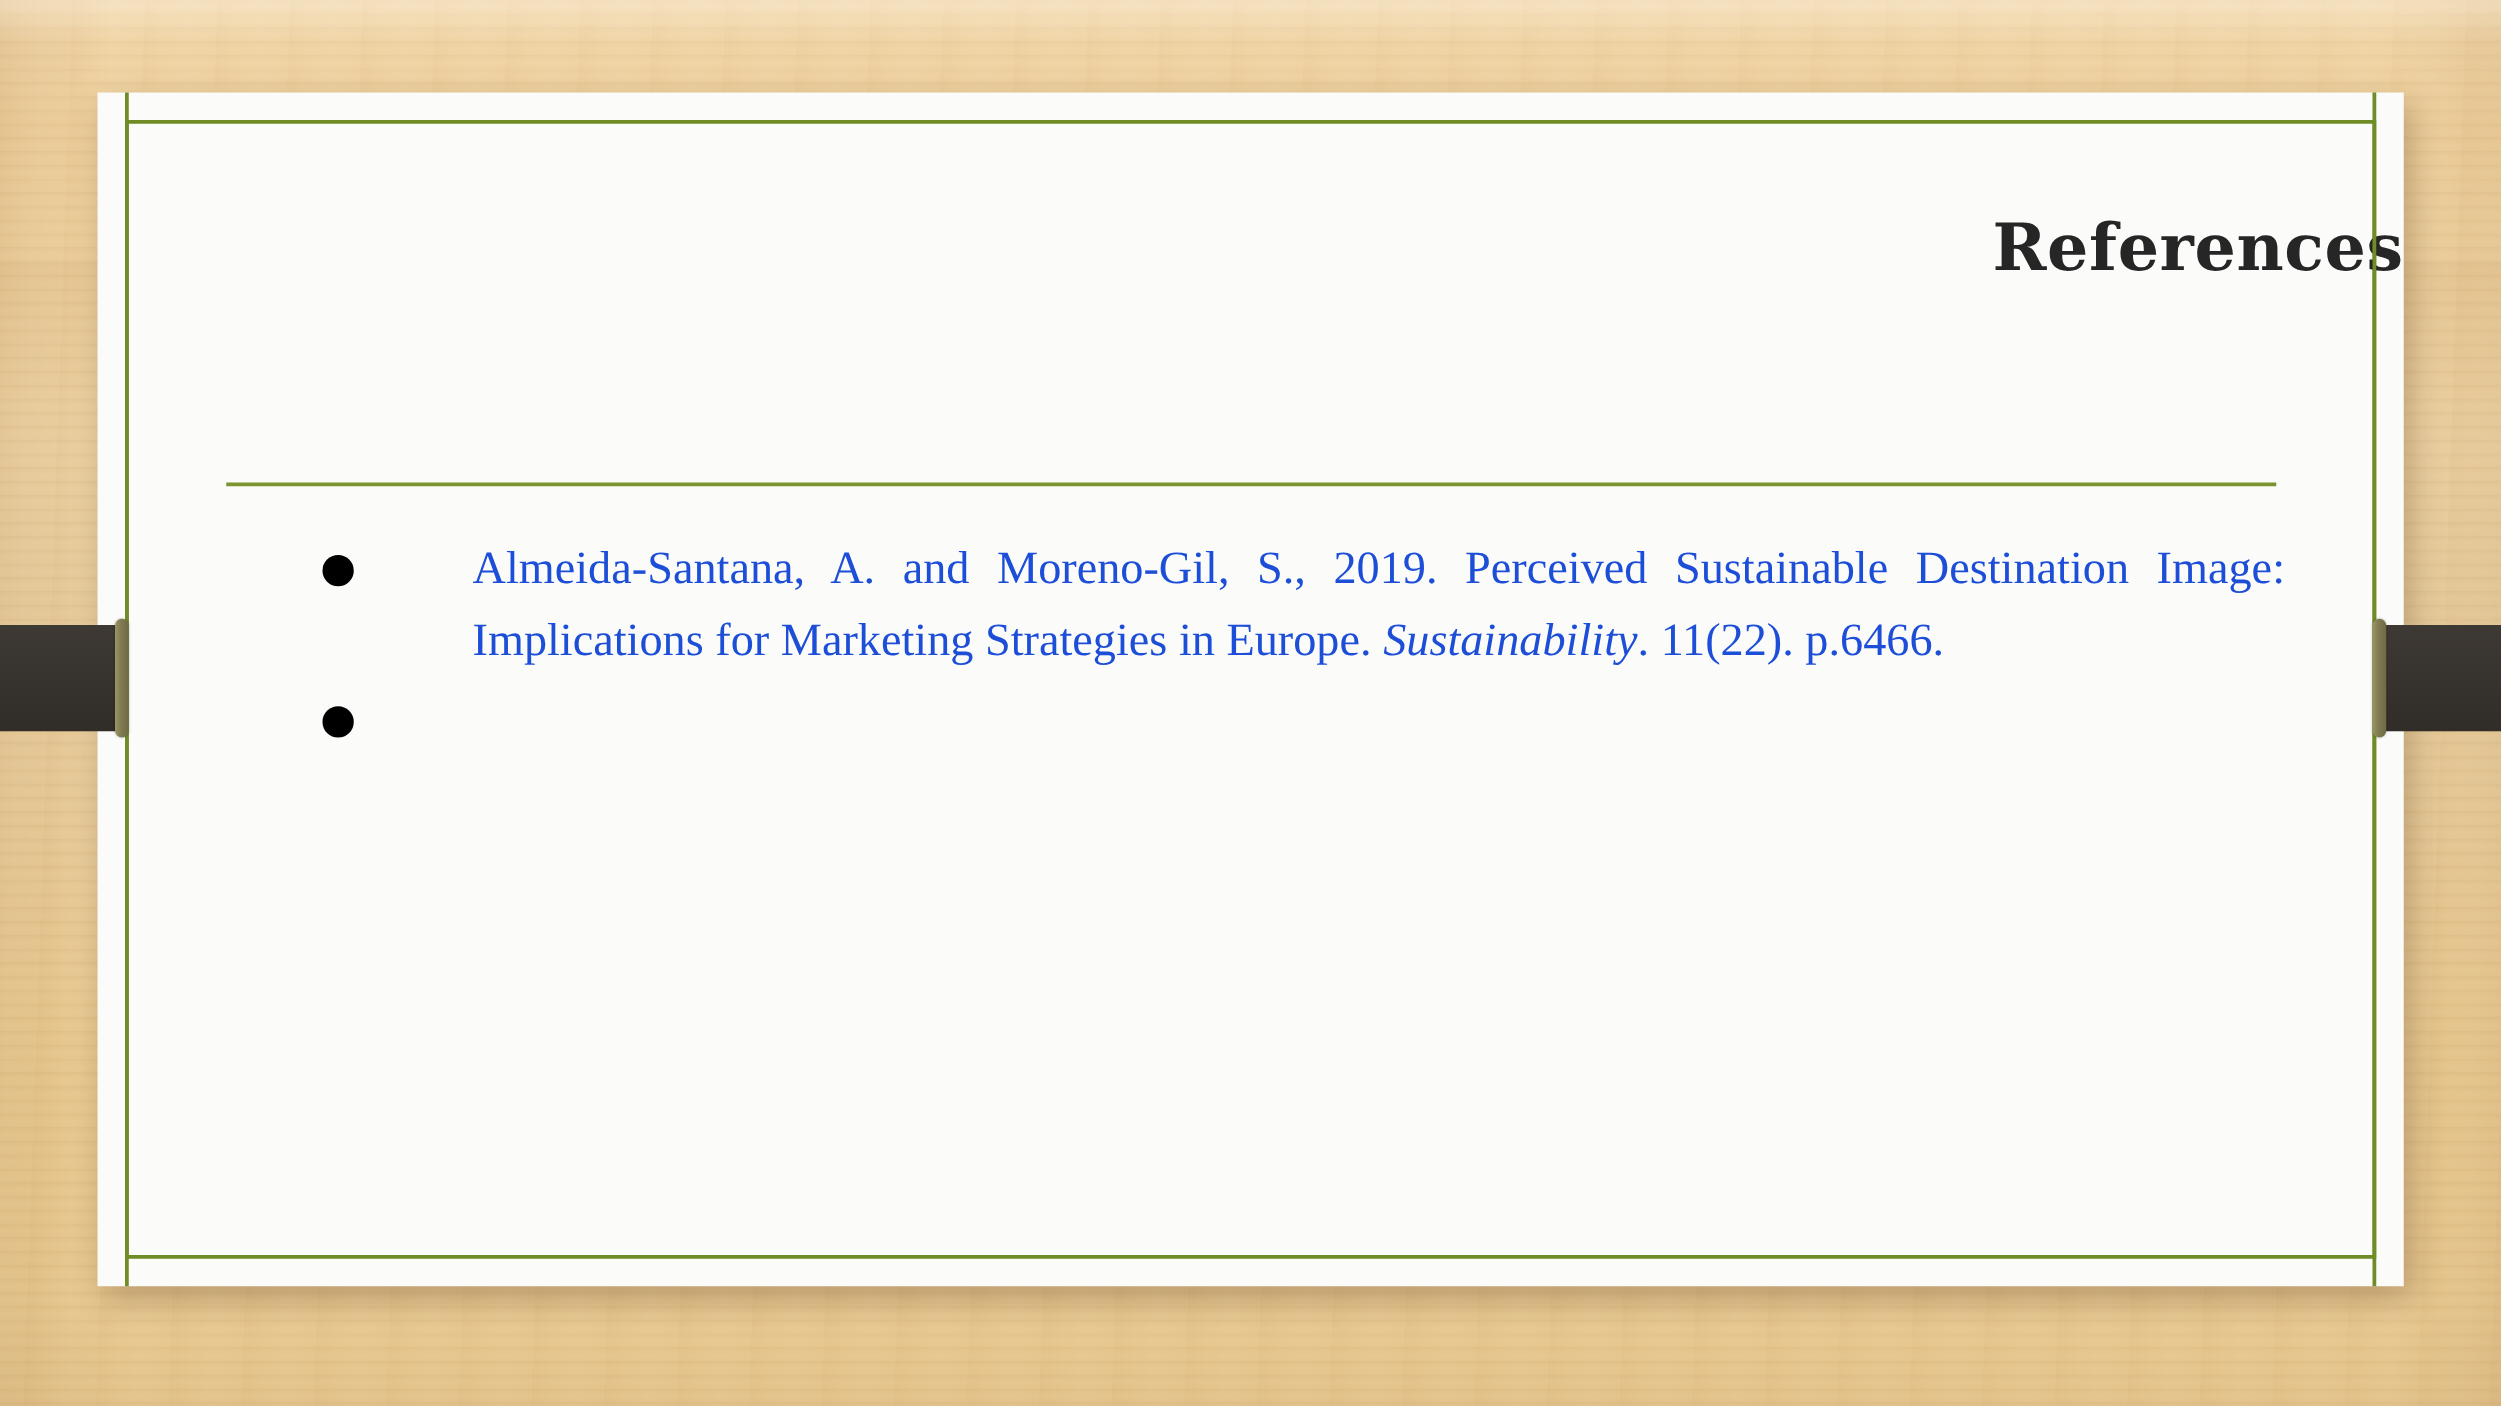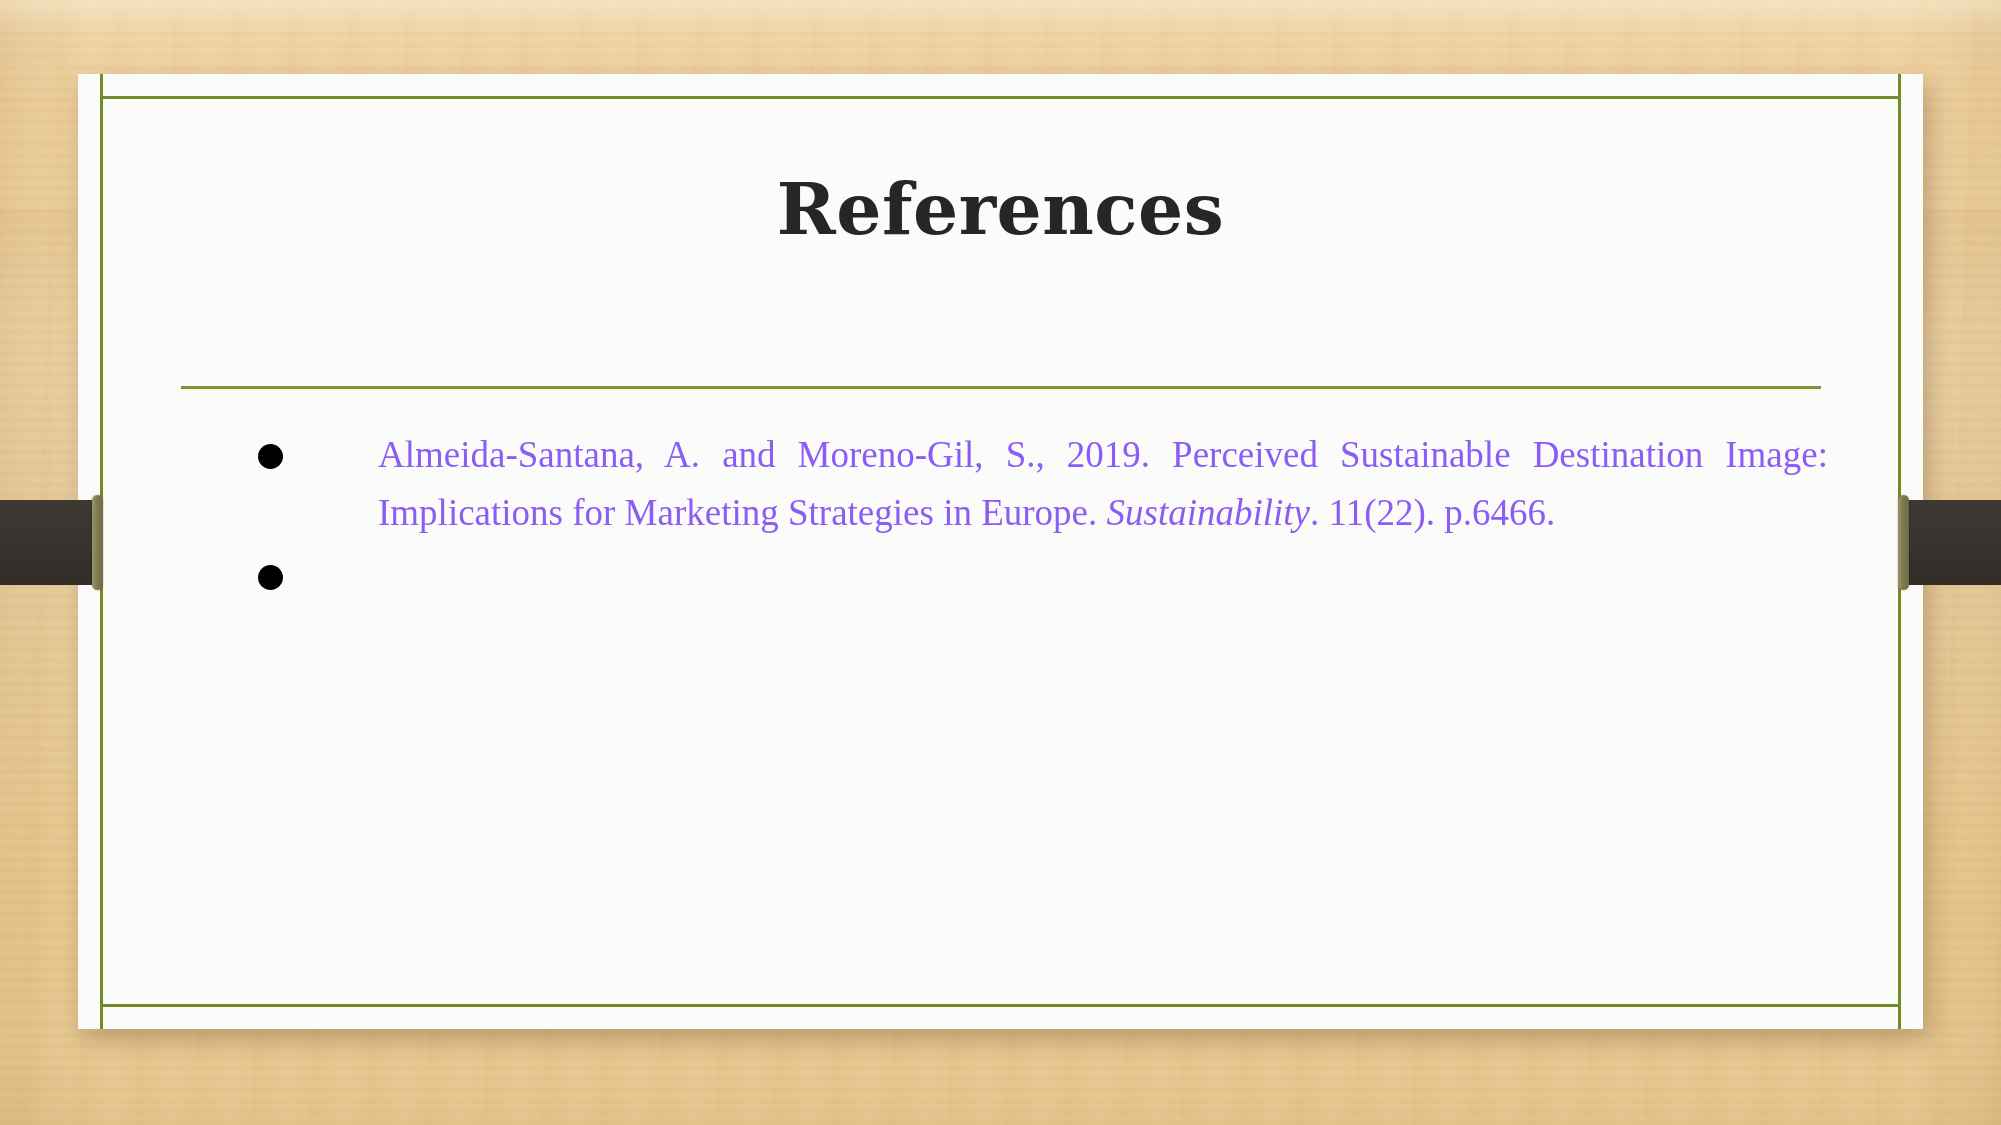--- a/index.html
+++ b/index.html
@@ -131,24 +131,24 @@
     top: 0;
     width: 1845px;
     height: 955px;
   }
 
   .slide-title {
     position: absolute;
     left: 0;
     right: 0;
     top: 98px;
-    text-align: center;
+    text-align: right;
     font-family: "DejaVu Serif", "Liberation Serif", serif;
     font-weight: bold;
-    font-size: 71px;
+    font-size: 52px;
     letter-spacing: 0.5px;
     color: #262626;
     line-height: 1.05;
   }
 
   .divider {
     position: absolute;
     left: 103px;
     top: 312px;
     width: 1640px;
@@ -166,21 +166,21 @@
     list-style: none;
   }
 
   .ref-item {
     position: relative;
     padding-left: 200px;
     margin-bottom: 4px;
     font-family: "Liberation Serif", serif;
     font-size: 37px;
     line-height: 1.58;
-    color: #8b5cf6;
+    color: #1d4ed8;
     text-align: justify;
     text-justify: inter-word;
   }
 
   .bullet-dot {
     position: absolute;
     left: 80px;
     top: 18px;
     width: 25px;
     height: 25px;

